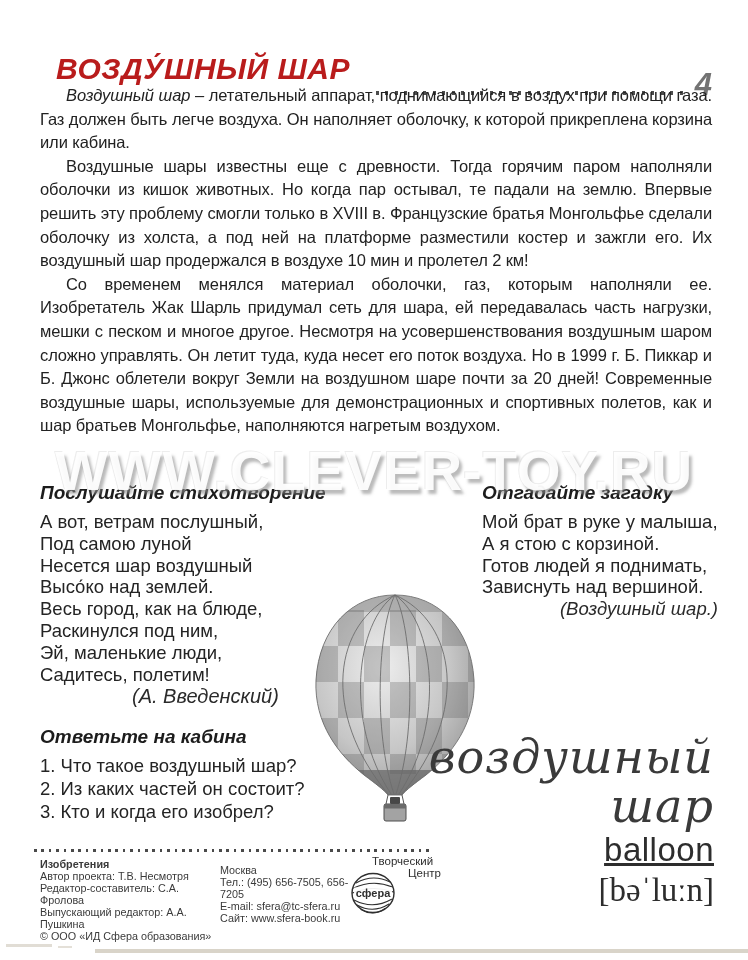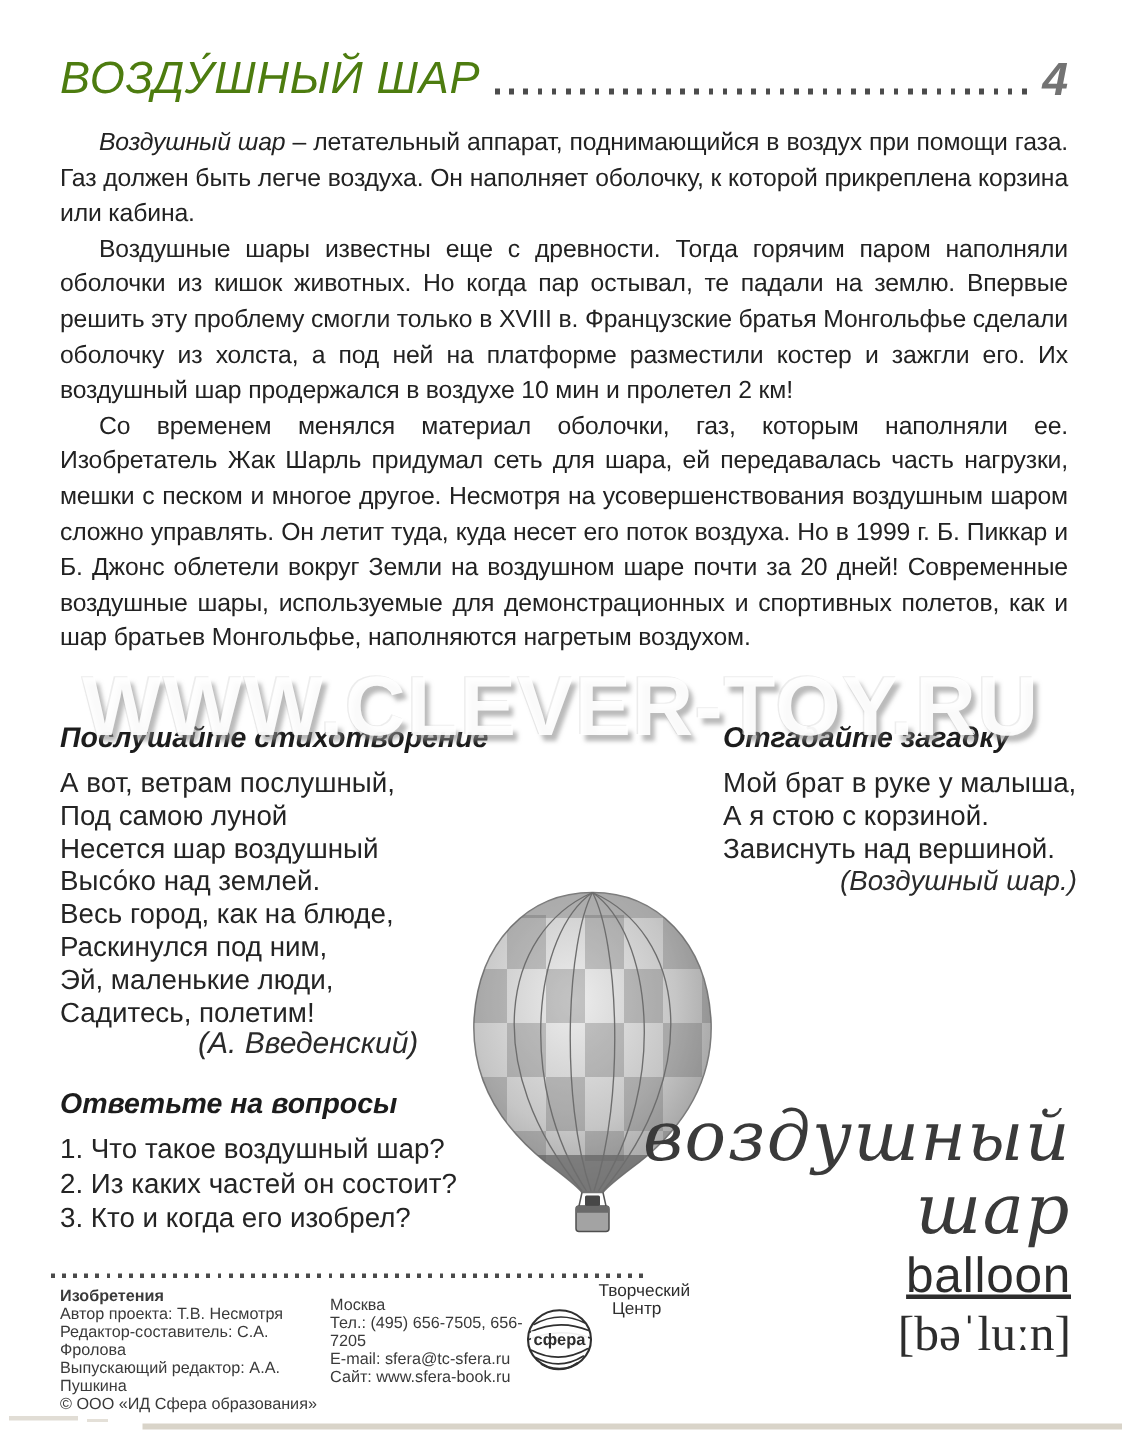--- a/index.html
+++ b/index.html
@@ -3,22 +3,22 @@
 <meta charset="utf-8">
 <style>
   html,body{margin:0;padding:0;background:#ffffff;}
   .page{
     position:relative;width:748px;height:960px;margin:0 auto;background:#ffffff;
     font-family:"Liberation Sans","DejaVu Sans",sans-serif;color:#232323;overflow:hidden;
   }
   
   .hdr{position:absolute;left:40px;right:36px;top:36px;display:flex;align-items:flex-end;}
   .hdr h1{
-    margin:0;font-size:30px;line-height:34px;font-weight:normal;font-style:italic;
-    color:#4d7c0f;letter-spacing:.5px;white-space:nowrap;
+    margin:16px;font-size:30px;line-height:34px;font-weight:bold;font-style:italic;
+    color:#b91c1c;letter-spacing:.5px;white-space:nowrap;
   }
   .hdr .leader{
     flex:1;height:4px;margin:0 8px 7px 10px;
     background:repeating-linear-gradient(90deg,#4c4c4c 0 3px,transparent 3px 9.5px);
   }
   .hdr .pagenum{
     font-size:31px;line-height:34px;font-weight:bold;font-style:italic;color:#737373;
   }
   
   .article{position:absolute;left:40px;top:84px;width:672px;}
@@ -73,21 +73,21 @@
   .footer{position:absolute;left:40px;top:849px;width:668px;height:90px;font-size:10.8px;color:#3a3a3a;}
   .footer .dots{
     position:absolute;left:-6px;top:0;width:398px;height:3px;
     background:repeating-linear-gradient(90deg,#4a4a4a 0 2.6px,transparent 2.6px 7.4px);
   }
   .footer .col{position:absolute;line-height:12px;}
   .footer .col1{left:0;top:9px;width:176px;}
   .footer .col2{left:180px;top:15px;width:150px;}
   .footer .bold{font-weight:bold;}
   .logo{position:absolute;left:310px;top:6px;width:125px;height:66px;}
-  .logo .l1{position:absolute;left:22px;top:0;font-size:11.5px;color:#2f2f2f;margin-left:27px;}
+  .logo .l1{position:absolute;left:22px;top:0;font-size:11.5px;color:#2f2f2f;}
   .logo .l2{position:absolute;left:58px;top:12px;font-size:11.5px;color:#2f2f2f;}
   .logo svg{position:absolute;left:0;top:15px;}
   
   .scanedge{position:absolute;left:95px;top:949px;width:653px;height:4px;background:#d2ccbf;opacity:.85;}
   .scanmark1{position:absolute;left:6px;top:944px;width:46px;height:3px;background:#dad5ca;opacity:.8;}
   .scanmark2{position:absolute;left:58px;top:946px;width:14px;height:2px;background:#ddd8ce;opacity:.8;}
 </style>
 </head>
 <body>
 
@@ -117,20 +117,21 @@
     <div class="line">Раскинулся под ним,</div>
     <div class="line">Эй, маленькие люди,</div>
     <div class="line">Садитесь, полетим!</div>
     <div class="author">(А. Введенский)</div>
   </div>
 
   <div class="riddle">
     <div class="colhead">Отгадайте загадку</div>
     <div class="line">Мой брат в руке у малыша,</div>
     <div class="line">А я стою с корзиной.</div>
+    <div class="line">Готов людей я поднимать,</div>
     <div class="line">Зависнуть над вершиной.</div>
     <div class="answer">(Воздушный шар.)</div>
   </div>
 
   <div class="balloon">
     <svg width="186" height="236" viewBox="0 0 186 236" xmlns="http://www.w3.org/2000/svg">
       <defs>
         <radialGradient id="envGrad" cx="0.42" cy="0.36" r="0.78">
           <stop offset="0" stop-color="#ededed"></stop>
           <stop offset="0.55" stop-color="#c6c6c6"></stop>
@@ -176,21 +177,21 @@
         <line x1="86" y1="203" x2="84" y2="212"></line>
         <line x1="100" y1="203" x2="102" y2="212"></line>
       </g>
       <rect x="88" y="205" width="10" height="7" rx="1" fill="#474747"></rect>
       <rect x="82" y="212" width="22" height="17" rx="2" fill="#a3a3a3" stroke="#4f4f4f" stroke-width="1"></rect>
       <rect x="82" y="212" width="22" height="4.5" fill="#6a6a6a"></rect>
     </svg>
   </div>
 
   <div class="questions">
-    <div class="colhead">Ответьте на вопросы</div>
+    <div class="colhead">Ответьте на кабина</div>
     <div class="line">1. Что такое воздушный шар?</div>
     <div class="line">2. Из каких частей он состоит?</div>
     <div class="line">3. Кто и когда его изобрел?</div>
   </div>
 
   <div class="vocab">
     <div class="rus">воздушный</div>
     <div class="rus rus2">шар</div>
     <div class="eng">balloon</div>
     <div class="trans">[bəˈluːn]</div>

